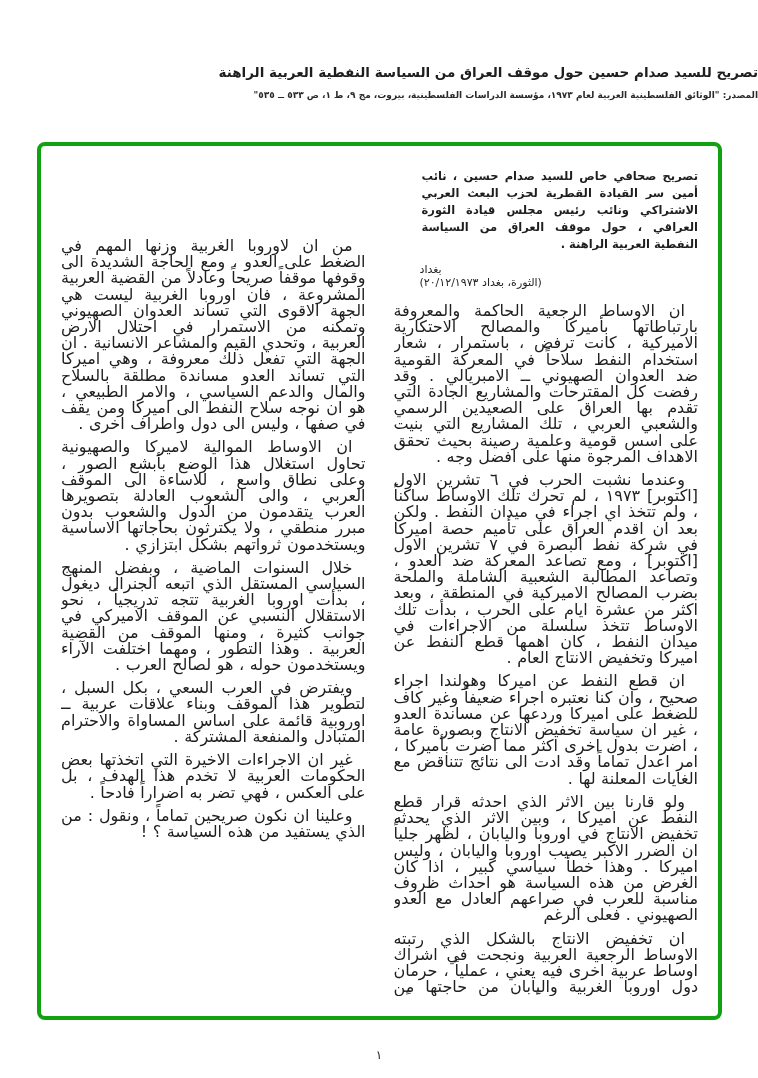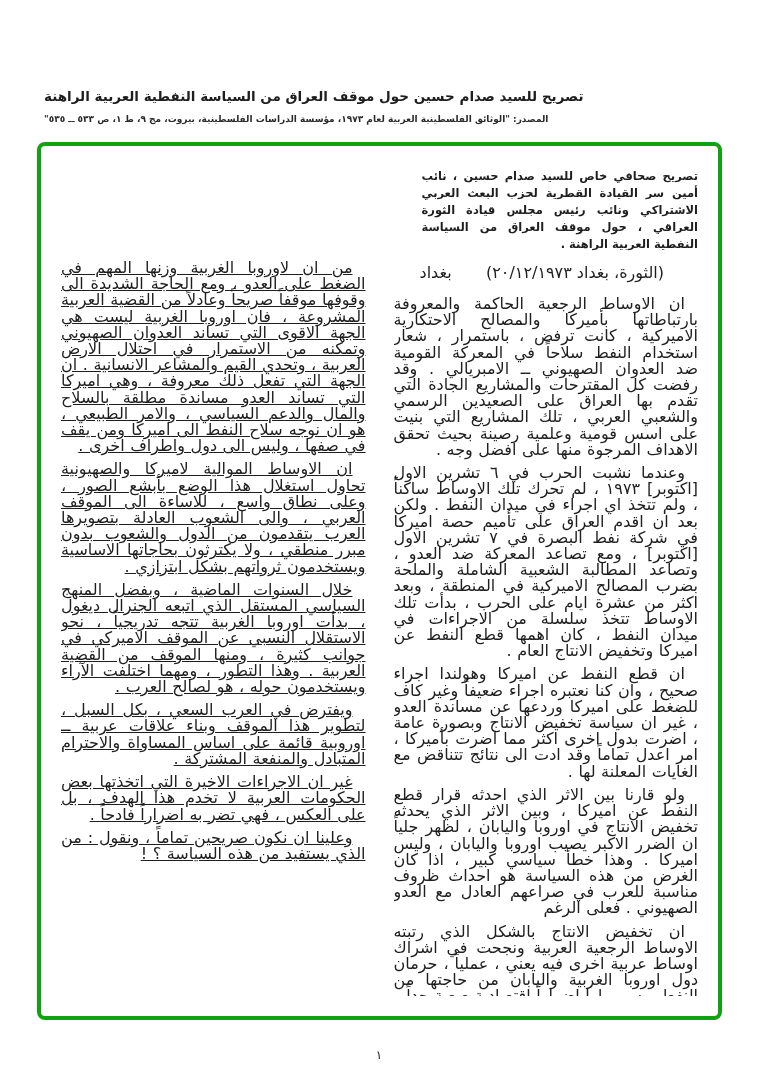--- a/index.html
+++ b/index.html
@@ -8,24 +8,24 @@
     width: 758px;
     height: 1078px;
     background: #ffffff;
     font-family: "DejaVu Sans", sans-serif;
     color: #1e1e1e;
     overflow: hidden;
   }
 
   .doc-header {
     position: absolute;
-    top: 88px;
+    top: 64px;
     left: 0;
     right: 0;
-    text-align: left;
+    text-align: right;
     direction: rtl;
     padding-left: 44px;
   }
   .doc-title {
     font-size: 13.5px;
     font-weight: bold;
     letter-spacing: 0.2px;
   }
   .doc-source {
     font-size: 9px;
@@ -49,39 +49,39 @@
     direction: rtl;
     background: #ffffff;
   }
 
   .col {
     flex: 1 1 0;
     min-width: 0;
     overflow: hidden;
     direction: rtl;
   }
-  .col-left { margin-top: 92px; text-decoration: underline; }
+  .col-left { margin-top: 70px; }
 
   .intro {
     font-weight: bold;
     font-size: 11.5px;
     line-height: 17px;
     text-align: justify;
     margin: 0 0 10px 0;
     padding-left: 28px;
     direction: rtl;
   }
 
   .dateline {
     display: flex;
-    flex-direction: row;
-    justify-content: space-between;
+    flex-direction: column;
+    justify-content: flex-end;
     align-items: baseline;
     direction: ltr;
-    font-size: 16px;
+    font-size: 11px;
     margin: 2px 0 14px 0;
     padding: 0 34px 0 26px;
   }
   .dateline span {
     direction: rtl;
     unicode-bidi: isolate;
     white-space: nowrap;
   }
 
   .body-p {

